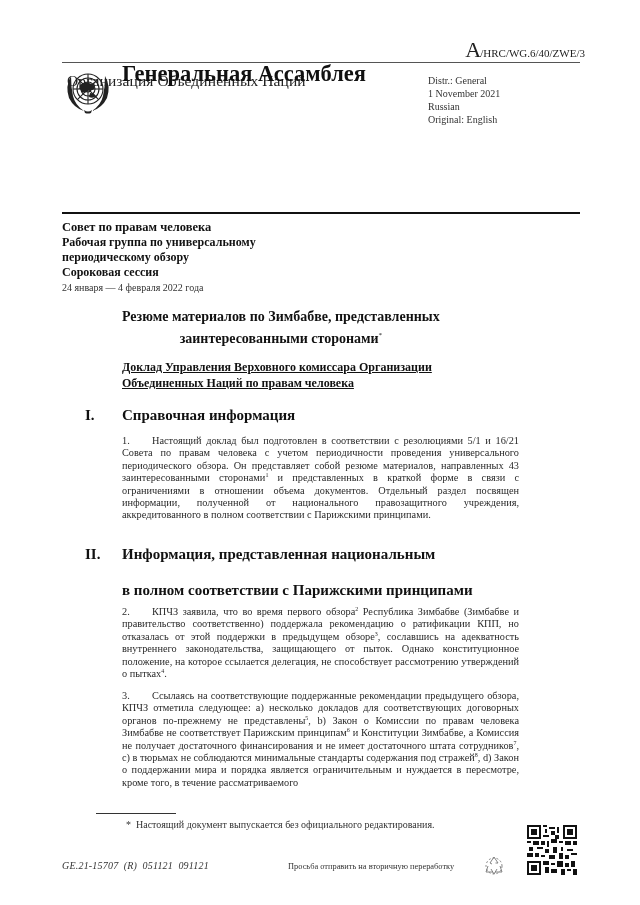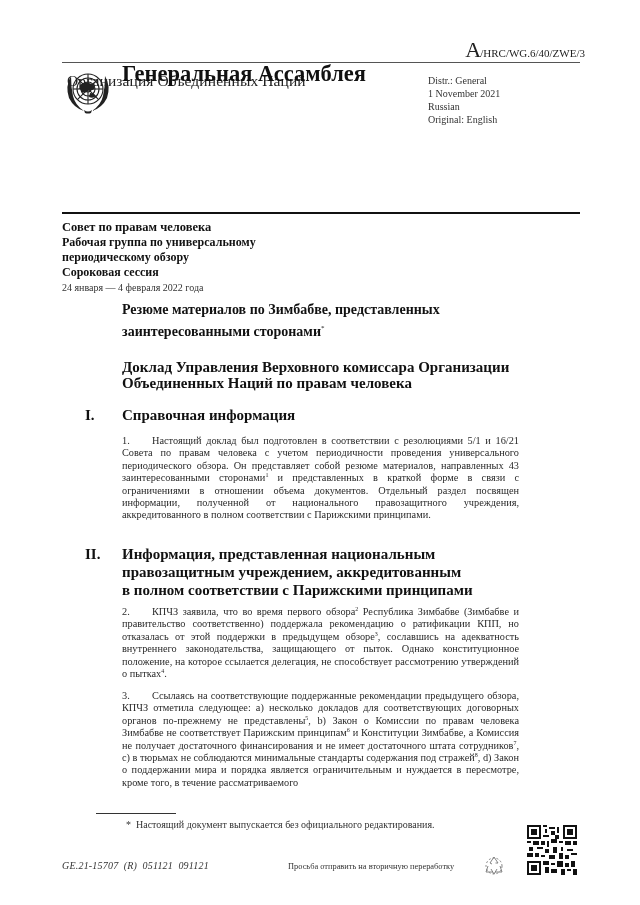--- a/index.html
+++ b/index.html
@@ -13,23 +13,23 @@
     .symbol .big-a { font-size: 22px; letter-spacing: -1px; }
     .rule-top { left: 62px; top: 62px; width: 518px; height: 0; border-top: 1px solid #555; }
     .emblem { left: 60px; top: 64px; width: 56px; height: 54px; }
     .assembly { left: 122px; top: 61px; font-size: 22.5px; font-weight: bold; color: #111; }
     .distr { left: 428px; top: 74px; font-size: 10px; line-height: 13px; color: #333; }
     .rule-mid { left: 62px; top: 212px; width: 518px; height: 0; border-top: 2.4px solid #111; }
     .council { left: 62px; top: 220px; line-height: 15px; color: #111; }
     .council .c1 { font-size: 12.5px; font-weight: bold; }
     .council .c2 { font-size: 12px; font-weight: bold; line-height: 15px; }
     .council .c3 { font-size: 10px; line-height: 15px; color: #333; }
-    .title-main { left: 122px; top: 301px; font-size: 14px; font-weight: bold; line-height: 18px; }
+    .title-main { left: 122px; top: 308px; font-size: 14px; font-weight: bold; line-height: 18px; text-align: center; }
     .title-main sup { font-size: 7px; font-weight: normal; }
-    .title-sub { left: 122px; top: 359px; font-size: 15px; font-weight: bold; line-height: 16px; }
+    .title-sub { left: 122px; top: 359px; font-size: 12px; font-weight: bold; line-height: 16px; text-decoration: underline; }
     .h1 { font-size: 15px; font-weight: bold; line-height: 18px; }
     .h1 .num { position: absolute; left: 0; }
     .h1 .txt { position: absolute; left: 37px; white-space: nowrap; }
     .sec1 { left: 85px; top: 406px; width: 440px; height: 20px; }
     .sec2 { left: 85px; top: 545px; width: 440px; height: 60px; }
     .para { left: 122px; width: 397px; font-size: 10.3px; line-height: 12.4px; color: #2a2a2a; text-align: justify; }
     .para .pn { display: inline-block; width: 30px; }
     .para sup { font-size: 6px; line-height: 0; }
     .p1 { top: 435px; }
     .p2 { top: 606px; }
@@ -105,21 +105,20 @@
   <span class="txt">Справочная информация</span>
 </div>
 
 <div class="abs para p1">
   <span class="pn">1.</span><span>Настоящий доклад был подготовлен в соответствии с резолюциями 5/1 и 16/21 Совета по правам человека с учетом периодичности проведения универсального периодического обзора. Он представляет собой резюме материалов, направленных 43 заинтересованными сторонами</span><sup>1</sup><span> и представленных в краткой форме в связи с ограничениями в отношении объема документов. Отдельный раздел посвящен информации, полученной от национального правозащитного учреждения, аккредитованного в полном соответствии с Парижскими принципами.</span>
 </div>
 
 <div class="abs h1 sec2">
   <span class="num">II.</span>
   <span class="txt" style="top:0">Информация, представленная национальным</span>
-  <span class="txt" style="top:18px">правозащитным учреждением, аккредитованным</span>
   <span class="txt" style="top:36px">в полном соответствии с Парижскими принципами</span>
 </div>
 
 <div class="abs para p2">
   <span class="pn">2.</span><span>КПЧЗ заявила, что во время первого обзора</span><sup>2</sup><span> Республика Зимбабве (Зимбабве и правительство соответственно) поддержала рекомендацию о ратификации КПП, но отказалась от этой поддержки в предыдущем обзоре</span><sup>3</sup><span>, сославшись на адекватность внутреннего законодательства, защищающего от пыток. Однако конституционное положение, на которое ссылается делегация, не способствует рассмотрению утверждений о пытках</span><sup>4</sup><span>.</span>
 </div>
 
 <div class="abs para p3">
   <span class="pn">3.</span><span>Ссылаясь на соответствующие поддержанные рекомендации предыдущего обзора, КПЧЗ отметила следующее: a) несколько докладов для соответствующих договорных органов по-прежнему не представлены</span><sup>5</sup><span>, b) Закон о Комиссии по правам человека Зимбабве не соответствует Парижским принципам</span><sup>6</sup><span> и Конституции Зимбабве, а Комиссия не получает достаточного финансирования и не имеет достаточного штата сотрудников</span><sup>7</sup><span>, c) в тюрьмах не соблюдаются минимальные стандарты содержания под стражей</span><sup>8</sup><span>, d) Закон о поддержании мира и порядка является ограничительным и нуждается в пересмотре, кроме того, в течение рассматриваемого</span>
 </div>

